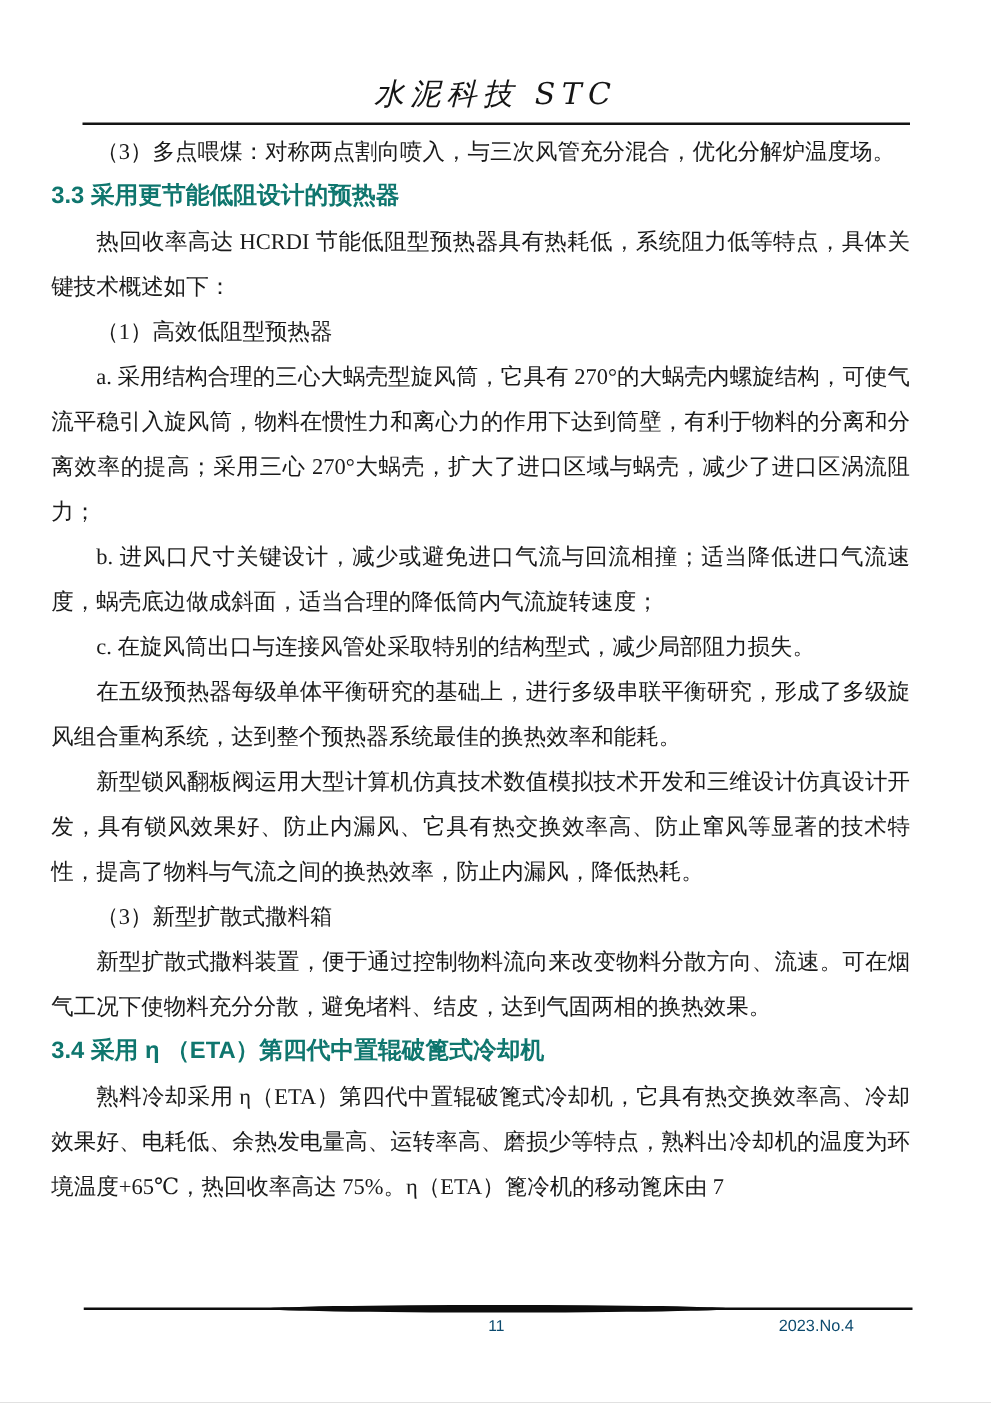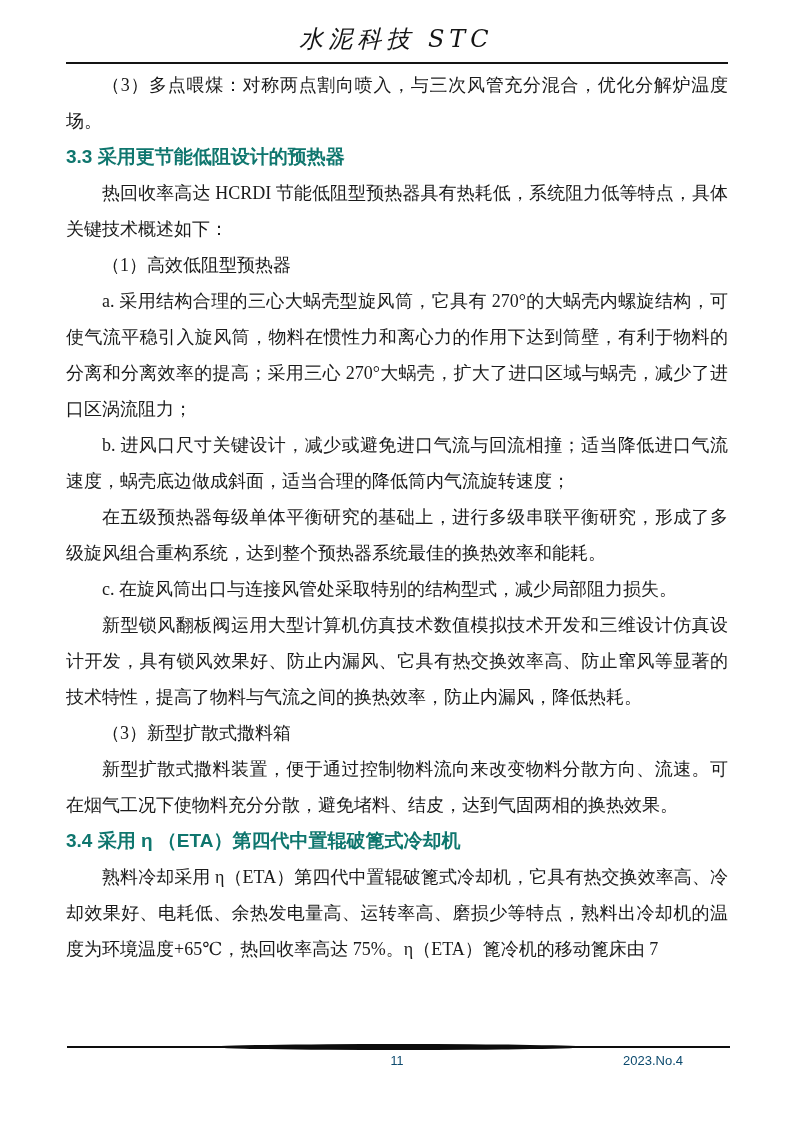--- a/index.html
+++ b/index.html
@@ -8,36 +8,36 @@
     position: relative;
     width: 793px;
     height: 1122px;
     margin: 0 auto;
     background: #ffffff;
     color: #1a1a1a;
     font-family: "Liberation Serif", "DejaVu Serif", serif;
     overflow: hidden;
   }
   .header-title {
-    padding-top: 24px;
+    padding-top: 60px;
     text-align: center;
     font-size: 24px;
     line-height: 30px;
     font-style: italic;
     letter-spacing: 5px;
     color: #151515;
     font-family: "DejaVu Serif", serif;
   }
   .header-rule {
     margin: 8px 65px 0 66px;
     height: 2px;
     background: #141414;
   }
   .doc-body {
-    margin: 3px 65px 0 66px;
+    margin: 3px 65px 0 41px;
     text-align: justify;
   }
   .para {
     margin: 0;
     font-size: 18px;
     line-height: 36px;
     text-indent: 2em;
     font-family: "Liberation Serif", "DejaVu Serif", serif;
   }
   .heading {
@@ -106,22 +106,22 @@
 
   <div class="header-rule"></div>
 
   <div class="doc-body">
     <p class="para">（3）多点喂煤：对称两点割向喷入，与三次风管充分混合，优化分解炉温度场。</p>
     <h2 class="heading">3.3 采用更节能低阻设计的预热器</h2>
     <p class="para">热回收率高达 HCRDI 节能低阻型预热器具有热耗低，系统阻力低等特点，具体关键技术概述如下：</p>
     <p class="para">（1）高效低阻型预热器</p>
     <p class="para">a. 采用结构合理的三心大蜗壳型旋风筒，它具有 270°的大蜗壳内螺旋结构，可使气流平稳引入旋风筒，物料在惯性力和离心力的作用下达到筒壁，有利于物料的分离和分离效率的提高；采用三心 270°大蜗壳，扩大了进口区域与蜗壳，减少了进口区涡流阻力；</p>
     <p class="para">b. 进风口尺寸关键设计，减少或避免进口气流与回流相撞；适当降低进口气流速度，蜗壳底边做成斜面，适当合理的降低筒内气流旋转速度；</p>
+    <p class="para">c. 在旋风筒出口与连接风管处采取特别的结构型式，减少局部阻力损失。</p>
     <p class="para">在五级预热器每级单体平衡研究的基础上，进行多级串联平衡研究，形成了多级旋风组合重构系统，达到整个预热器系统最佳的换热效率和能耗。</p>
-    <p class="para">c. 在旋风筒出口与连接风管处采取特别的结构型式，减少局部阻力损失。</p>
     <p class="para">新型锁风翻板阀运用大型计算机仿真技术数值模拟技术开发和三维设计仿真设计开发，具有锁风效果好、防止内漏风、它具有热交换效率高、防止窜风等显著的技术特性，提高了物料与气流之间的换热效率，防止内漏风，降低热耗。</p>
     <p class="para">（3）新型扩散式撒料箱</p>
     <p class="para">新型扩散式撒料装置，便于通过控制物料流向来改变物料分散方向、流速。可在烟气工况下使物料充分分散，避免堵料、结皮，达到气固两相的换热效果。</p>
     <h2 class="heading">3.4 采用 η （ETA）第四代中置辊破篦式冷却机</h2>
     <p class="para">熟料冷却采用 η（ETA）第四代中置辊破篦式冷却机，它具有热交换效率高、冷却效果好、电耗低、余热发电量高、运转率高、磨损少等特点，熟料出冷却机的温度为环境温度+65℃，热回收率高达 75%。η（ETA）篦冷机的移动篦床由 7</p>
   </div>
 
   <div class="footer-rule">
     <div class="base-line"></div>
     <div class="thick-mid"></div>

